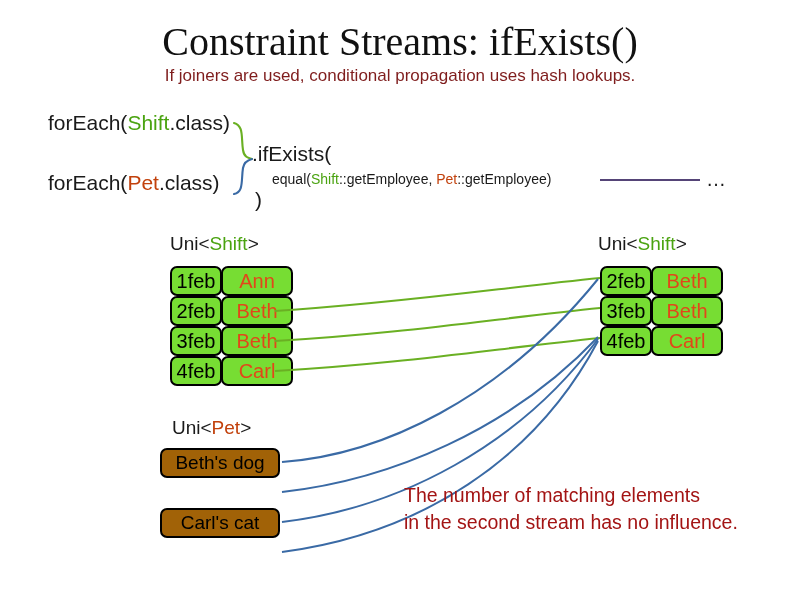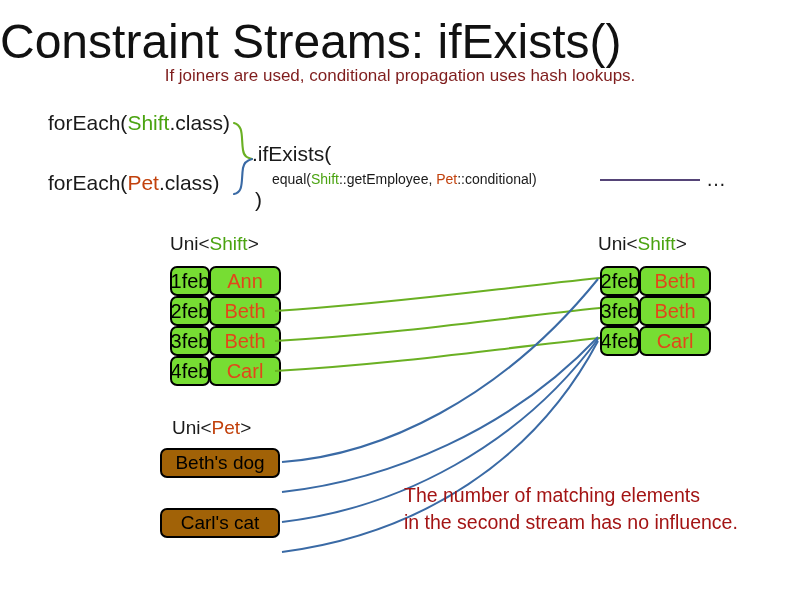--- a/index.html
+++ b/index.html
@@ -20,25 +20,26 @@
     left: 0; top: 0;
     width: 800px;
     height: 600px;
   }
   .abs { position: absolute; }
 
   
   #title {
     left: 0; top: 18px;
     width: 800px;
-    text-align: left;
-    font-size: 48px;
+    text-align: center;
+    font-size: 40px;
     line-height: 48px;
     color: #111111;
     white-space: nowrap;
+    font-family: Liberation Serif, serif;
   }
   #subtitle {
     left: 0; top: 66px;
     width: 800px;
     text-align: center;
     font-size: 17px;
     line-height: 20px;
     color: #7f1d1d;
   }
 
@@ -94,21 +95,21 @@
     border-radius: 7px;
     display: flex;
     align-items: center;
     justify-content: center;
     font-size: 20px;
     line-height: 20px;
     overflow: hidden;
   }
   .cell.green { background: #77dd33; }
   .cell.blue  { background: #a16207; }
-  .cell-date { width: 40px; color: #000000; }
+  .cell-date { width: 52px; color: #000000; }
   .cell-name { width: 72px; color: #e2471a; margin-left: -1px; }
   .cell-pet  { width: 120px; color: #000000; font-size: 19px; }
 
   
   #note {
     left: 404px; top: 482px;
     font-size: 19.5px;
     line-height: 27px;
     color: #a31414;
     white-space: nowrap;
@@ -131,21 +132,21 @@
 
   <div class="abs" id="title">Constraint Streams: ifExists()</div>
   <div class="abs" id="subtitle">If joiners are used, conditional propagation uses hash lookups.</div>
 
   <div class="abs code-line" id="foreach-shift"><span>forEach(</span><span class="t-shift">Shift</span><span>.class)</span></div>
 
   <div class="abs code-line" id="foreach-pet"><span>forEach(</span><span class="t-pet">Pet</span><span>.class)</span></div>
 
   <div class="abs code-line" id="ifexists">.ifExists(</div>
 
-  <div class="abs" id="equal-line"><span>equal(</span><span class="t-shift">Shift</span><span>::getEmployee, </span><span class="t-pet">Pet</span><span>::conditional)</span></div>
+  <div class="abs" id="equal-line"><span>equal(</span><span class="t-shift">Shift</span><span>::getEmployee, </span><span class="t-pet">Pet</span><span>::getEmployee)</span></div>
 
   <div class="abs" id="close-paren">)</div>
   <div class="abs" id="ellipsis">…</div>
 
   <svg class="layer" id="deco-layer">
 
     <path d="M 234 123 C 244 126, 241 137, 243 150 C 244 157, 248 158, 252 159" fill="none" stroke="#6ab023" stroke-width="2.1" stroke-linecap="round"></path>
 
     <path d="M 234 194 C 244 192, 241 180, 243 168 C 244 162, 248 160, 252 159" fill="none" stroke="#3a6aa5" stroke-width="2.1" stroke-linecap="round"></path>
 

